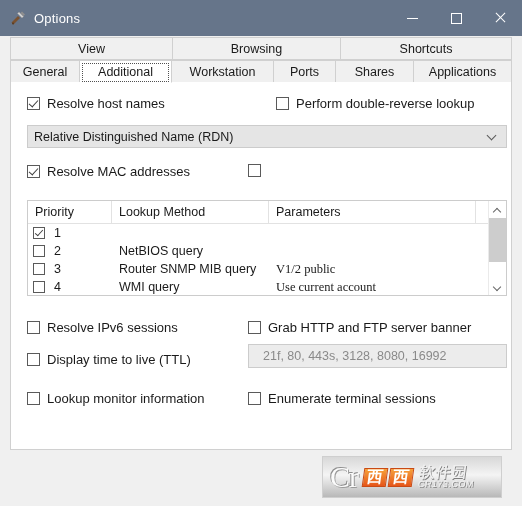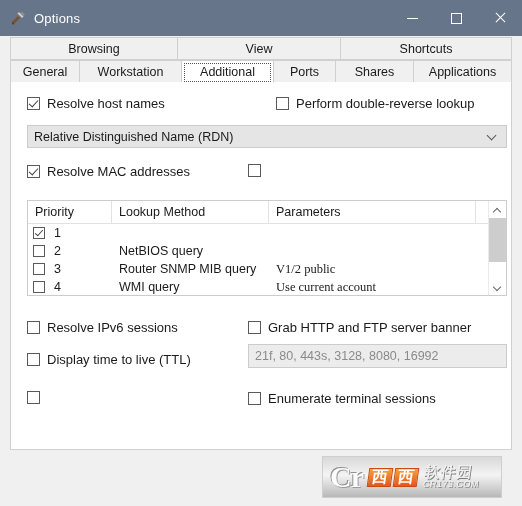--- a/index.html
+++ b/index.html
@@ -300,21 +300,21 @@
     position: absolute;
     left: 237px; top: 345px;
     width: 259px; height: 24px;
     background: #ececec;
     border: 1px solid #cccccc;
     box-sizing: border-box;
     display: flex;
     align-items: center;
     color: #8a8a8a;
     font-size: 12.5px;
-    padding-left: 6px;
+    padding-left: 14px;
     cursor: default;
   }
 
   
   .watermark {
     position: absolute;
     left: 322px; top: 456px;
     width: 180px; height: 42px;
     background: linear-gradient(#d8d8d8, #f4f4f4 45%, #b8b8b8);
     border: 1px solid #cfcfcf;
@@ -323,21 +323,21 @@
     overflow: hidden;
     box-sizing: border-box;
   }
   .wm-cr {
     font-family: "Liberation Serif", serif;
     font-size: 30px;
     color: #fbfbfb;
     text-shadow: 1px 1px 0 #9a9a9a, -1px -1px 0 #8f8f8f;
     margin-left: 7px;
     line-height: 1;
-    font-weight: bold;
+    font-weight: normal;
     letter-spacing: -1px;
   }
   .wm-xi {
     display: flex;
     margin-left: 5px;
     gap: 2px;
   }
   .wm-xi i {
     font-style: normal;
     font-size: 16px;
@@ -393,40 +393,40 @@
       <div class="glyph-max"></div>
     </div>
     <div class="win-btn close">
       <div class="glyph-close"></div>
     </div>
   </div>
 </div>
 
 <div class="tabstrip">
   <div class="tabrow">
+    <div class="tab" style="width:163px">
+      <span>View</span>
+    </div>
     <div class="tab" style="width:168px">
       <span>Browsing</span>
-    </div>
-    <div class="tab" style="width:163px">
-      <span>View</span>
     </div>
     <div class="tab" style="width:171px">
       <span>Shortcuts</span>
     </div>
   </div>
   <div class="tabrow">
     <div class="tab" style="width:70px">
       <span>General</span>
     </div>
-    <div class="tab" style="width:102px">
-      <span>Workstation</span>
-    </div>
     <div class="tab selected" style="width:92px">
       <span>Additional</span>
       <span class="tab-focus"></span>
+    </div>
+    <div class="tab" style="width:102px">
+      <span>Workstation</span>
     </div>
     <div class="tab" style="width:62px">
       <span>Ports</span>
     </div>
     <div class="tab" style="width:78px">
       <span>Shares</span>
     </div>
     <div class="tab" style="width:98px">
       <span>Applications</span>
     </div>
@@ -527,20 +527,21 @@
   <div class="cb" style="left:16px; top:270px;">
     <span class="box"></span>
     <span class="cb-label">Display time to live (TTL)</span>
   </div>
   <div class="ttlfield" style="top:262px;">
     <span>21f, 80, 443s, 3128, 8080, 16992</span>
   </div>
 
   <div class="cb" style="left:16px; top:309px;">
     <span class="box"></span>
+    <span class="cb-label">Lookup monitor information</span>
   </div>
   <div class="cb" style="left:237px; top:309px;">
     <span class="box"></span>
     <span class="cb-label">Enumerate terminal sessions</span>
   </div>
 </div>
 
 <div class="watermark">
   <span class="wm-cr">Cr</span>
   <span class="wm-xi">

